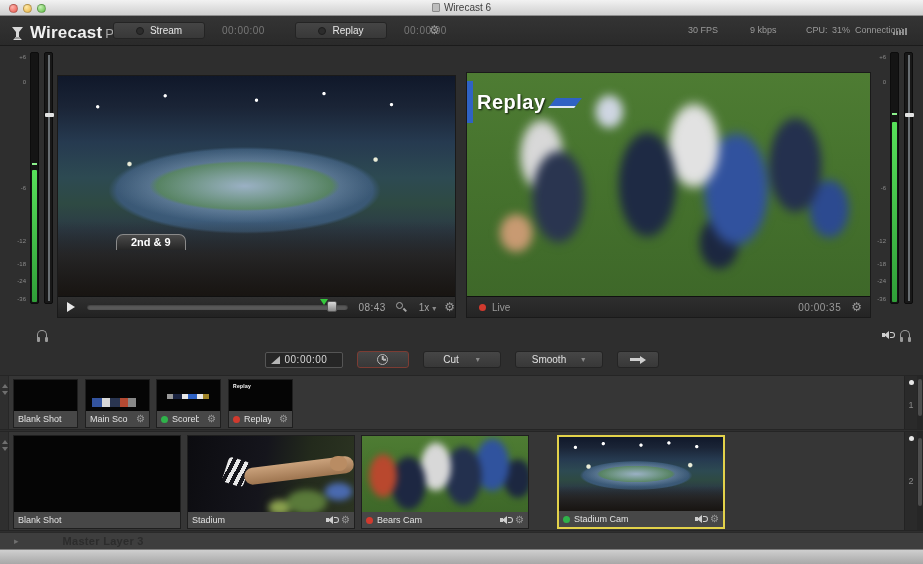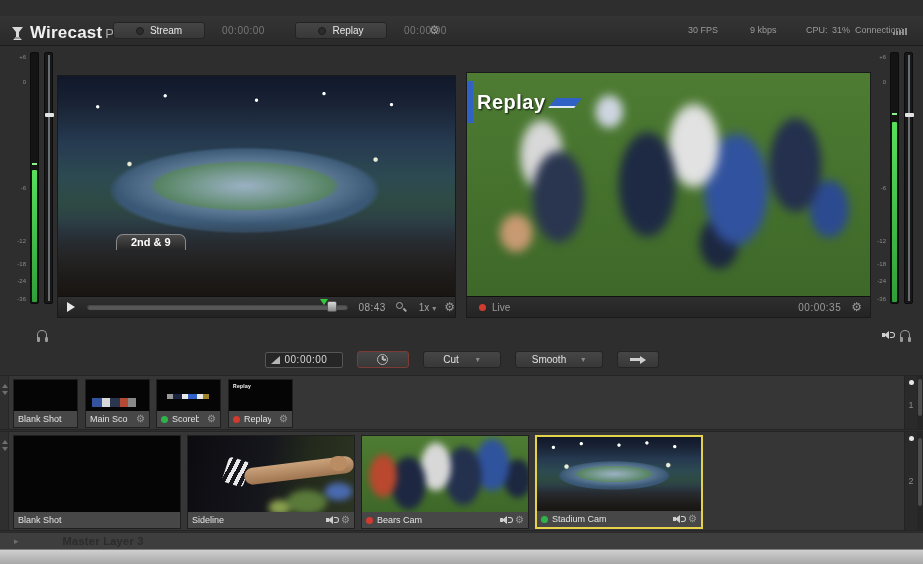--- a/index.html
+++ b/index.html
@@ -244,20 +244,28 @@
   .master-arrow { color:#6f6f6f; font-size:9px; margin-left:14px; }
   .master-label { font-size:11px; color:#2c2c2c; margin-left:44px; font-weight:bold; letter-spacing:.3px; }
   .bottomstrip { position:absolute; left:0; top:549px; width:923px; height:15px;
     background:linear-gradient(#cfcfcf,#a8a8a8); border-top:1px solid #7e7e7e; }
 </style>
 </head>
 <body>
 
 <div id="app">
 
+  <div class="titlebar">
+    <span class="tl-dot tl-red"></span>
+    <span class="tl-dot tl-yellow"></span>
+    <span class="tl-dot tl-green"></span>
+    <div class="win-title">
+      <span class="doc-icon"></span><span>Wirecast 6</span>
+    </div>
+  </div>
 
   <div class="toolbar">
     <div class="logo">
       <svg class="wc-logo-icon" viewBox="0 0 15 15">
         <path d="M2 1 h11 l-4 5 v5 l3 3 h-9 l3-3 v-5 z" fill="#d8d8d8"></path>
         <rect x="5" y="11" width="5" height="2" fill="#9a9a9a"></rect>
       </svg>
       <span class="logo-name">Wirecast</span>
       <span class="logo-edition">Pro</span>
     </div>
@@ -506,21 +514,21 @@
 
     <div class="shot" style="left:187px;">
       <div class="shot-thumb">
         <div class="sideline-bg"></div>
         <div class="sideline-blobs"></div>
         <div class="sleeve"></div>
         <div class="arm"></div>
         <div class="fist"></div>
       </div>
       <div class="shot-label">
-        <span class="name">Sideline</span>
+        <span class="name">Stadium</span>
         <span class="spacer"></span>
         <span class="spk">
             <i class="body"></i>
             <i class="cone"></i>
             <i class="wave"></i>
           </span>
         <span class="gear">⚙</span>
       </div>
     </div>
 
@@ -535,21 +543,21 @@
         <span class="spacer"></span>
         <span class="spk">
             <i class="body"></i>
             <i class="cone"></i>
             <i class="wave"></i>
           </span>
         <span class="gear">⚙</span>
       </div>
     </div>
 
-    <div class="shot sel" style="left:535px;">
+    <div class="shot sel" style="left:557px;">
       <div class="shot-thumb">
         <div class="stadium-bg"></div>
         <div class="stadium-lights"></div>
         <div class="stadium-crowd"></div>
       </div>
       <div class="shot-label">
         <span class="dot dot-green"></span>
         <span class="name">Stadium Cam</span>
         <span class="spacer"></span>
         <span class="spk">

